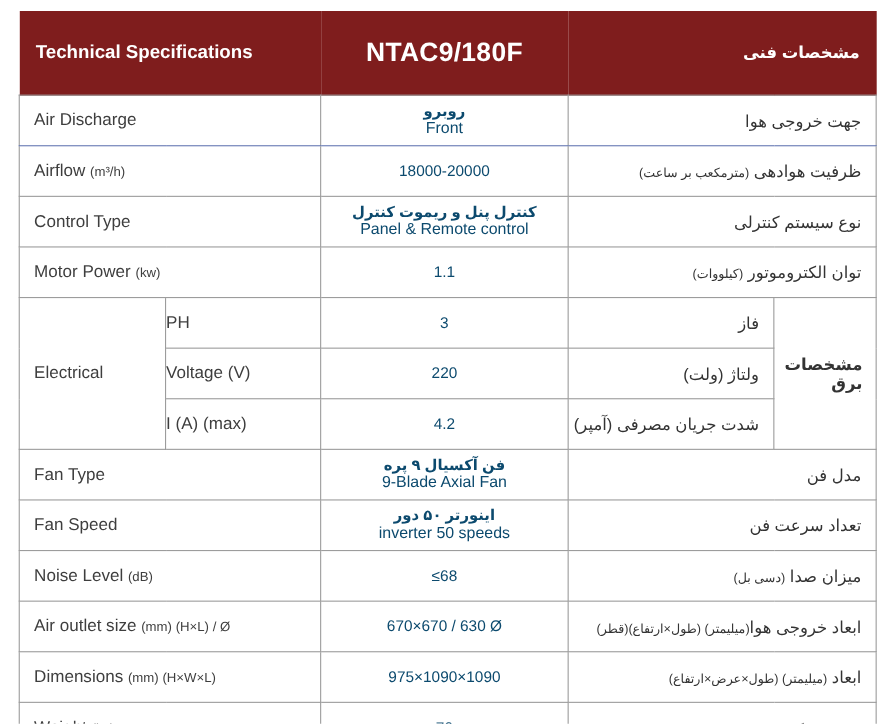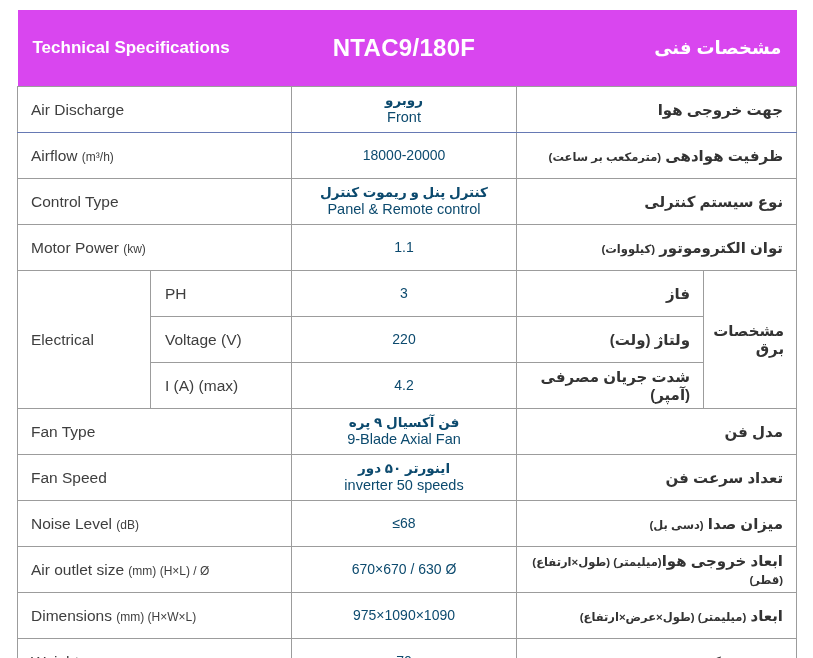--- a/index.html
+++ b/index.html
@@ -13,41 +13,41 @@
     border-collapse:collapse;table-layout:fixed;width:779px;
   }
   col.c-l1{width:133px}
   col.c-l2{width:141px}
   col.c-mid{width:225px}
   col.c-r1{width:187px}
   col.c-r2{width:93px}
 
   
   tr.hdr th{
-    background:#d946ef;color:#ffffff;height:74px;border:none;
+    background:#7f1d1d;color:#ffffff;height:74px;border:none;
     font-weight:bold;vertical-align:middle;
   }
   th.h-en{text-align:left;padding-left:15px;font-size:17px;border-right:1px solid #dfe3f0;}
   th.h-model{text-align:center;font-size:24px;letter-spacing:.3px;border-right:1px solid #dfe3f0;}
-  th.h-fa{text-align:right;padding-right:15px;font-size:18px;direction:rtl;}
+  th.h-fa{text-align:right;padding-right:15px;font-size:15px;direction:rtl;}
 
   
   td{
     border:1px solid #9c9c9c;height:43px;vertical-align:middle;
     overflow:hidden;
   }
   tr.row-accent td{border-bottom:1px solid #6679b4;}
   td.lab-en{text-align:left;padding-left:13px;font-size:15.5px;color:#3e3e3e;}
   td.lab-en .unit{font-size:12px;text-align:right;}
   td.val{text-align:center;font-size:14px;color:#0c4a6e;line-height:1.2;}
   td.val .v-fa{font-weight:bold;font-size:13.5px;direction:rtl;}
   td.val .v-en{font-size:14.5px;}
-  td.lab-fa{text-align:right;padding-right:13px;font-size:15px;font-weight:bold;direction:rtl;color:#333333;}
+  td.lab-fa{text-align:right;padding-right:13px;font-size:15px;font-weight:normal;direction:rtl;color:#333333;}
   td.lab-fa .funit{font-size:11.5px;}
-  td.sub-en{text-align:left;padding-left:14px;font-size:15.5px;margin-left:15px;}
+  td.sub-en{text-align:left;padding-left:0;font-size:15.5px;margin-left:15px;}
   td.group-en{text-align:left;padding-left:13px;font-size:15.5px;}
   td.group-fa{padding-right:12px;font-size:15px;font-weight:bold;direction:rtl;color:#333333;}
 </style>
 </head>
 <body>
 
 <div class="table-wrap">
   <table class="spec">
     <colgroup>
       <col class="c-l1">

